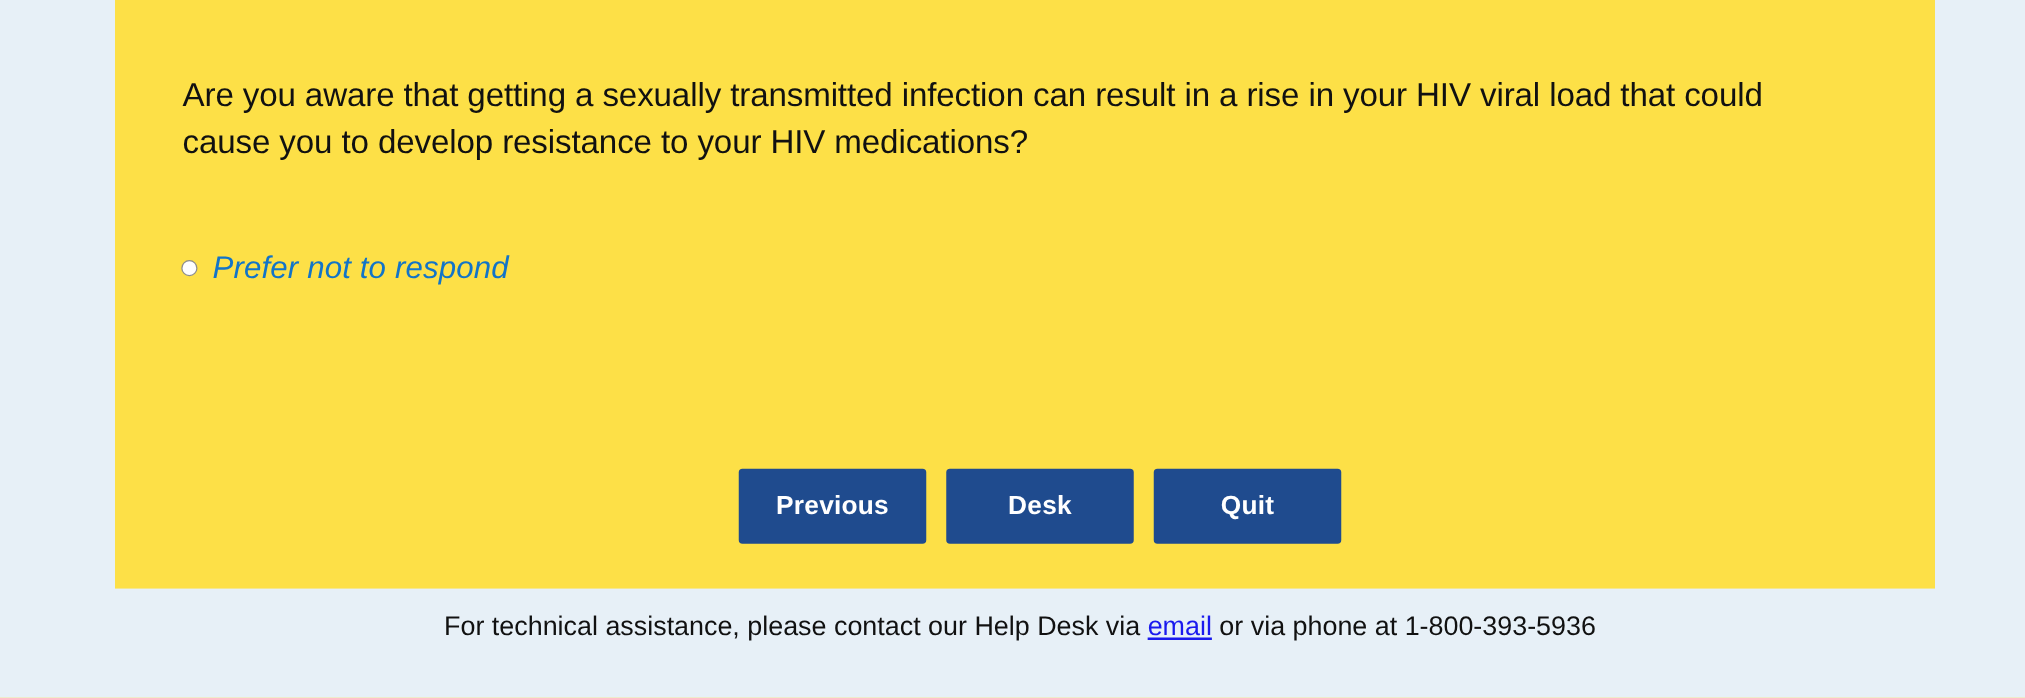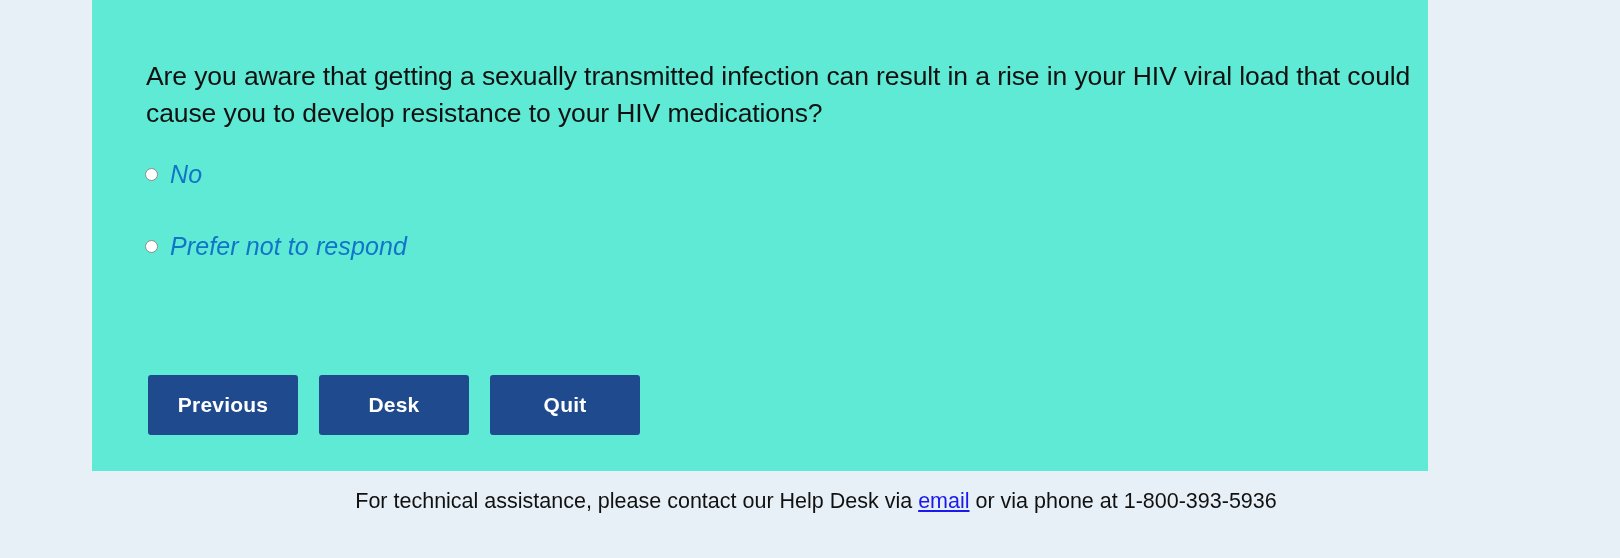--- a/index.html
+++ b/index.html
@@ -15,23 +15,23 @@
   }
   .page {
     position: relative;
     width: 1620px;
     height: 558px;
   }
   .card {
     position: absolute;
     left: 92px;
     top: 0;
-    width: 1336px;
+    width: 1456px;
     height: 471px;
-    background: #5eead4;
+    background: #fde047;
   }
   .question {
     position: absolute;
     left: 54px;
     top: 58px;
     width: 1270px;
     font-size: 26.5px;
     line-height: 37px;
     color: #111111;
     letter-spacing: -0.1px;
@@ -67,22 +67,22 @@
     color: #1274c8;
     line-height: 30px;
     letter-spacing: 0.1px;
   }
   .buttons {
     position: absolute;
     left: 0;
     top: 375px;
     width: 1424px;
     display: flex;
-    justify-content: flex-start;
-    gap: 21px;
+    justify-content: center;
+    gap: 16px;
     padding-left: 56px;
     box-sizing: border-box;
   }
   .btn {
     background: #1f4b8e;
     color: #ffffff;
     border: none;
     border-radius: 3px;
     font-family: "Liberation Sans", sans-serif;
     font-size: 21px;
@@ -126,24 +126,20 @@
 <body>
 
 <div class="page">
 
   <div class="card">
 
     <div class="question">Are you aware that getting a sexually transmitted infection can result in a rise in your HIV viral load that could cause you to develop resistance to your HIV medications?</div>
 
     <div class="options">
 
-      <div class="option">
-        <span class="radio"></span>
-        <span class="option-label">No</span>
-      </div>
 
 
       <div class="option spaced">
         <span class="radio"></span>
         <span class="option-label">Prefer not to respond</span>
       </div>
 
     </div>
 
     <div class="buttons">

